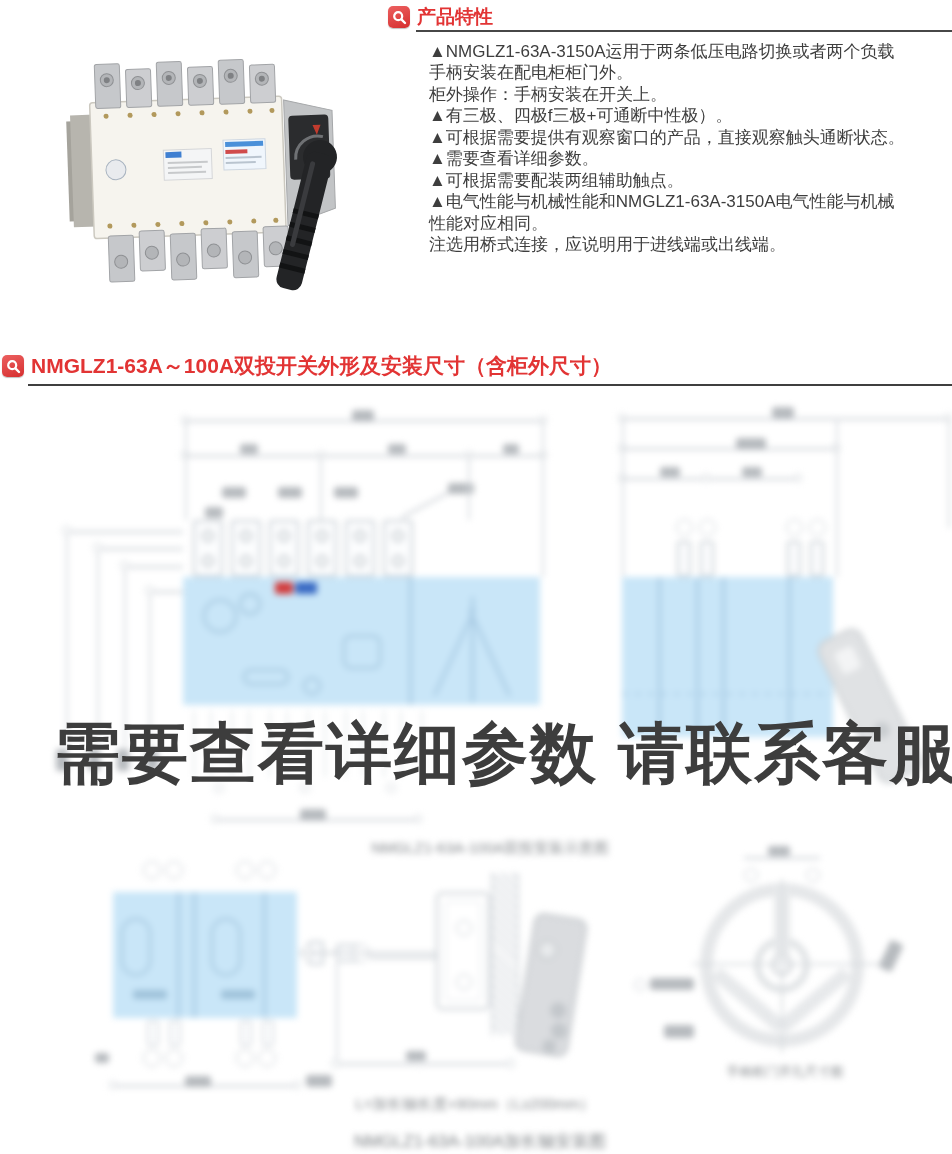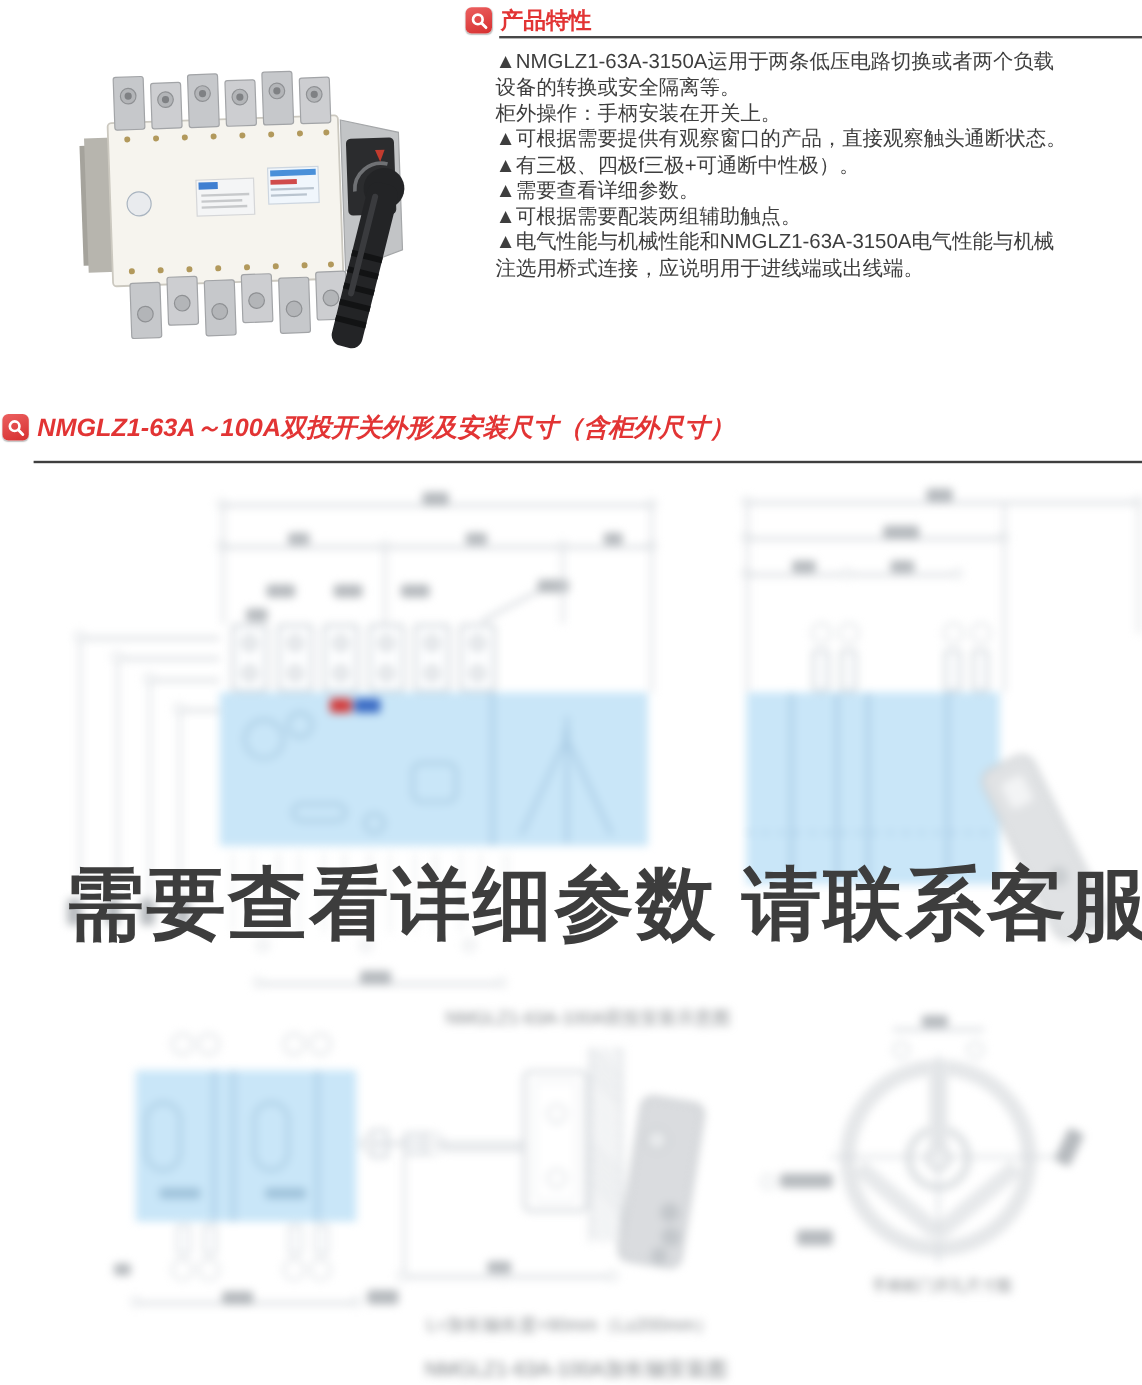--- a/index.html
+++ b/index.html
@@ -12,21 +12,21 @@
   .mag-ic { width:22px; height:22px; border-radius:5px; flex:none;
             background:linear-gradient(160deg,#ec6060,#d62f2f);
             display:flex; align-items:center; justify-content:center;
             box-shadow:0 1px 1px rgba(0,0,0,.25); }
   .sec-title { color:#e23434; font-weight:bold; white-space:nowrap; }
   .rule { position:absolute; height:2px; background:#474747; }
 
   
   .features { position:absolute; left:413px; top:41px; width:540px;
               font-size:17px; line-height:21.45px; color:#3e3e3e; }
-  .features div { white-space:nowrap; }
+  .features div { white-space:nowrap;margin-left:16px; }
 
   
   .bp { position:absolute; left:0; top:395px; width:952px; height:759px; }
   .bp-layer { position:absolute; inset:0; filter:blur(3.4px); }
   .abs { position:absolute; }
   .hl { position:absolute; height:1.5px; background:#c7ccd2; }
   .vl { position:absolute; width:1.5px; background:#d7dbdf; }
   .dot { position:absolute; border:1.5px solid #c2c8ce; border-radius:50%; background:#fff; }
   .blob { position:absolute; background:#a9aeb3; border-radius:3px; opacity:.85; }
   .term { position:absolute; border:2px solid #c6ccd2; border-radius:3px; background:#fcfdfe; }
@@ -139,31 +139,32 @@
       <circle cx="6.2" cy="6.2" r="4" stroke="#fff" stroke-width="2.2" fill="none"></circle>
       <line x1="9.4" y1="9.4" x2="13" y2="13" stroke="#fff" stroke-width="2.4" stroke-linecap="round"></line>
     </svg>
   </span>
   <span class="sec-title" style="font-size:19px">产品特性</span>
 </div>
 <div class="rule" style="left:416px; top:30px; width:536px;"></div>
 
 <div class="features">
   <div>▲NMGLZ1-63A-3150A运用于两条低压电路切换或者两个负载</div>
-  <div>设备的转换或安全隔离等。</div>
+  <div>手柄安装在配电柜柜门外。</div>
   <div>柜外操作：手柄安装在开关上。</div>
+  <div>▲有三极、四极f三极+可通断中性极）。</div>
   <div>▲可根据需要提供有观察窗口的产品，直接观察触头通断状态。</div>
-  <div>▲有三极、四极f三极+可通断中性极）。</div>
   <div>▲需要查看详细参数。</div>
   <div>▲可根据需要配装两组辅助触点。</div>
   <div>▲电气性能与机械性能和NMGLZ1-63A-3150A电气性能与机械</div>
+  <div>性能对应相同。</div>
   <div>注选用桥式连接，应说明用于进线端或出线端。</div>
 </div>
 
-<div class="sec-head" style="left:2px; top:342px;font-style:italic;">
+<div class="sec-head" style="left:2px; top:352px;">
   <span class="mag-ic">
     <svg width="15" height="15" viewBox="0 0 15 15">
       <circle cx="6.2" cy="6.2" r="4" stroke="#fff" stroke-width="2.2" fill="none"></circle>
       <line x1="9.4" y1="9.4" x2="13" y2="13" stroke="#fff" stroke-width="2.4" stroke-linecap="round"></line>
     </svg>
   </span>
   <span class="sec-title" style="font-size:21px; font-weight:600">NMGLZ1-63A～100A双投开关外形及安装尺寸（含柜外尺寸）</span>
 </div>
 <div class="rule" style="left:28px; top:384px; width:924px; background:#3f3f3f;"></div>
 

